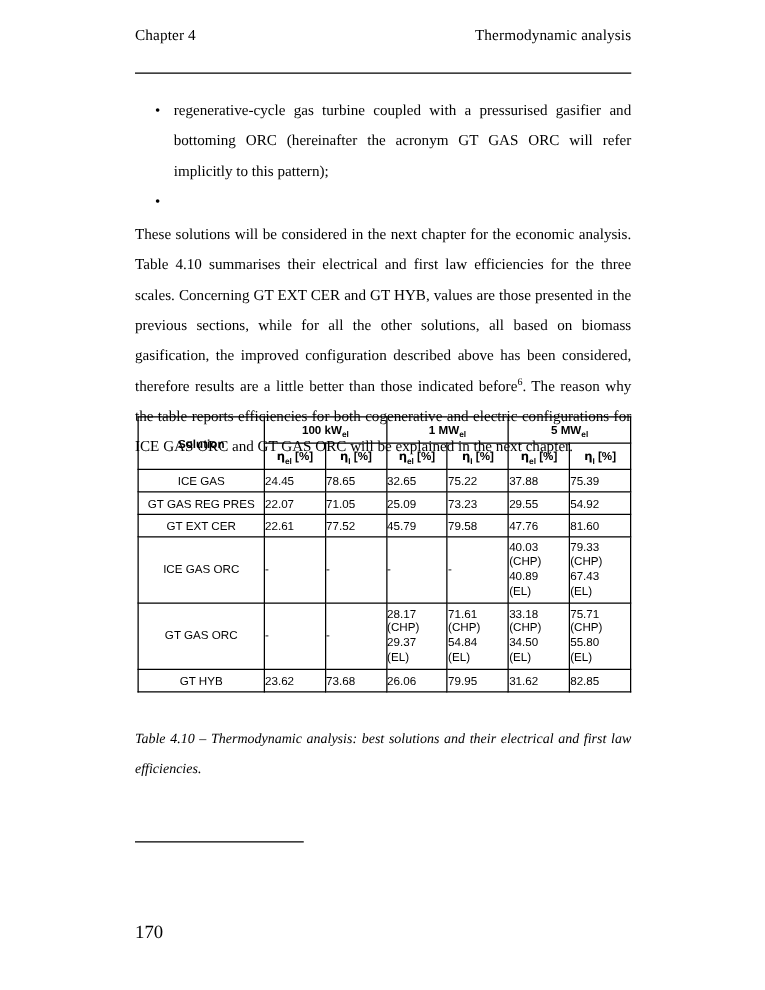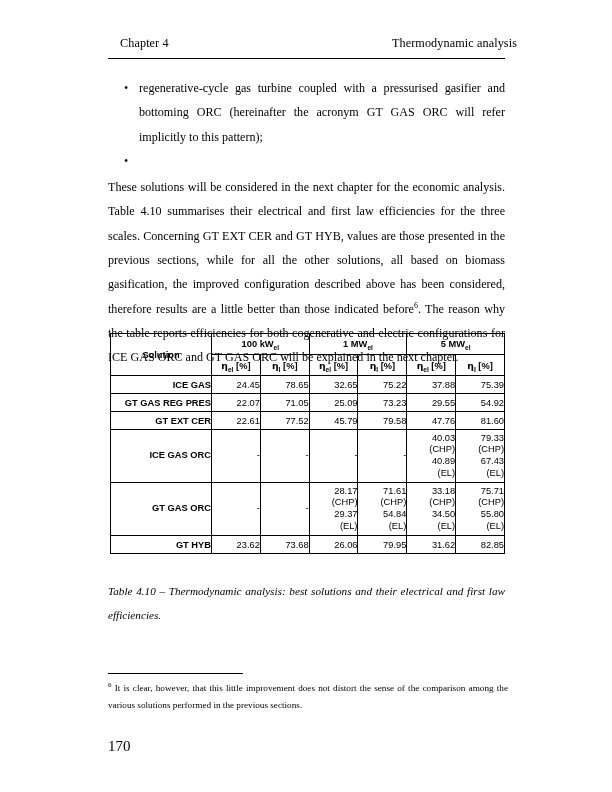--- a/index.html
+++ b/index.html
@@ -20,28 +20,27 @@
     position: absolute;
     left: 0; top: 0;
     width: 612px;
     height: 792px;
   }
 
   
   .running-head {
     position: absolute;
     left: 108px;
-    top: 36px;
+    top: 21px;
     width: 397px;
     display: flex;
     justify-content: space-between;
     align-items: flex-end;
     font-size: 12.2px;
     letter-spacing: 0.1px;
-    margin-left: 12px;
   }
   .head-rule {
     position: absolute;
     left: 108px;
     top: 58px;
     width: 397px;
     height: 0;
     border-top: 1px solid #000;
   }
 
@@ -109,27 +108,26 @@
     font-weight: bold;
     text-align: center;
     height: 20px;
   }
   th.sol-head {
     text-align: left;
     padding-left: 5px;
     width: 100px;
   }
   td.sol-cell {
-    text-align: right;
+    text-align: center;
     padding-left: 5px;
     height: 17px;
-    font-weight: bold;
   }
   td.num {
-    text-align: right;
+    text-align: left;
     height: 17px;
     margin-top: 11px;
   }
   td.tall {
     height: 52px;
     line-height: 11.6px;
   }
   .sub {
     font-size: 6.6px;
     vertical-align: sub;
@@ -279,17 +277,16 @@
             <td class="num">31.62</td>
             <td class="num">82.85</td>
           </tr>
         </tbody>
     </table>
   </div>
 
   <div class="caption">Table 4.10 – Thermodynamic analysis: best solutions and their electrical and first law efficiencies.</div>
 
   <div class="fn-rule"></div>
-  <div class="footnote"><sup>6</sup><span> It is clear, however, that this little improvement does not distort the sense of the comparison among the various solutions performed in the previous sections.</span></div>
 
   <div class="page-num">170</div>
 
 </div>
 
 </body></html>

